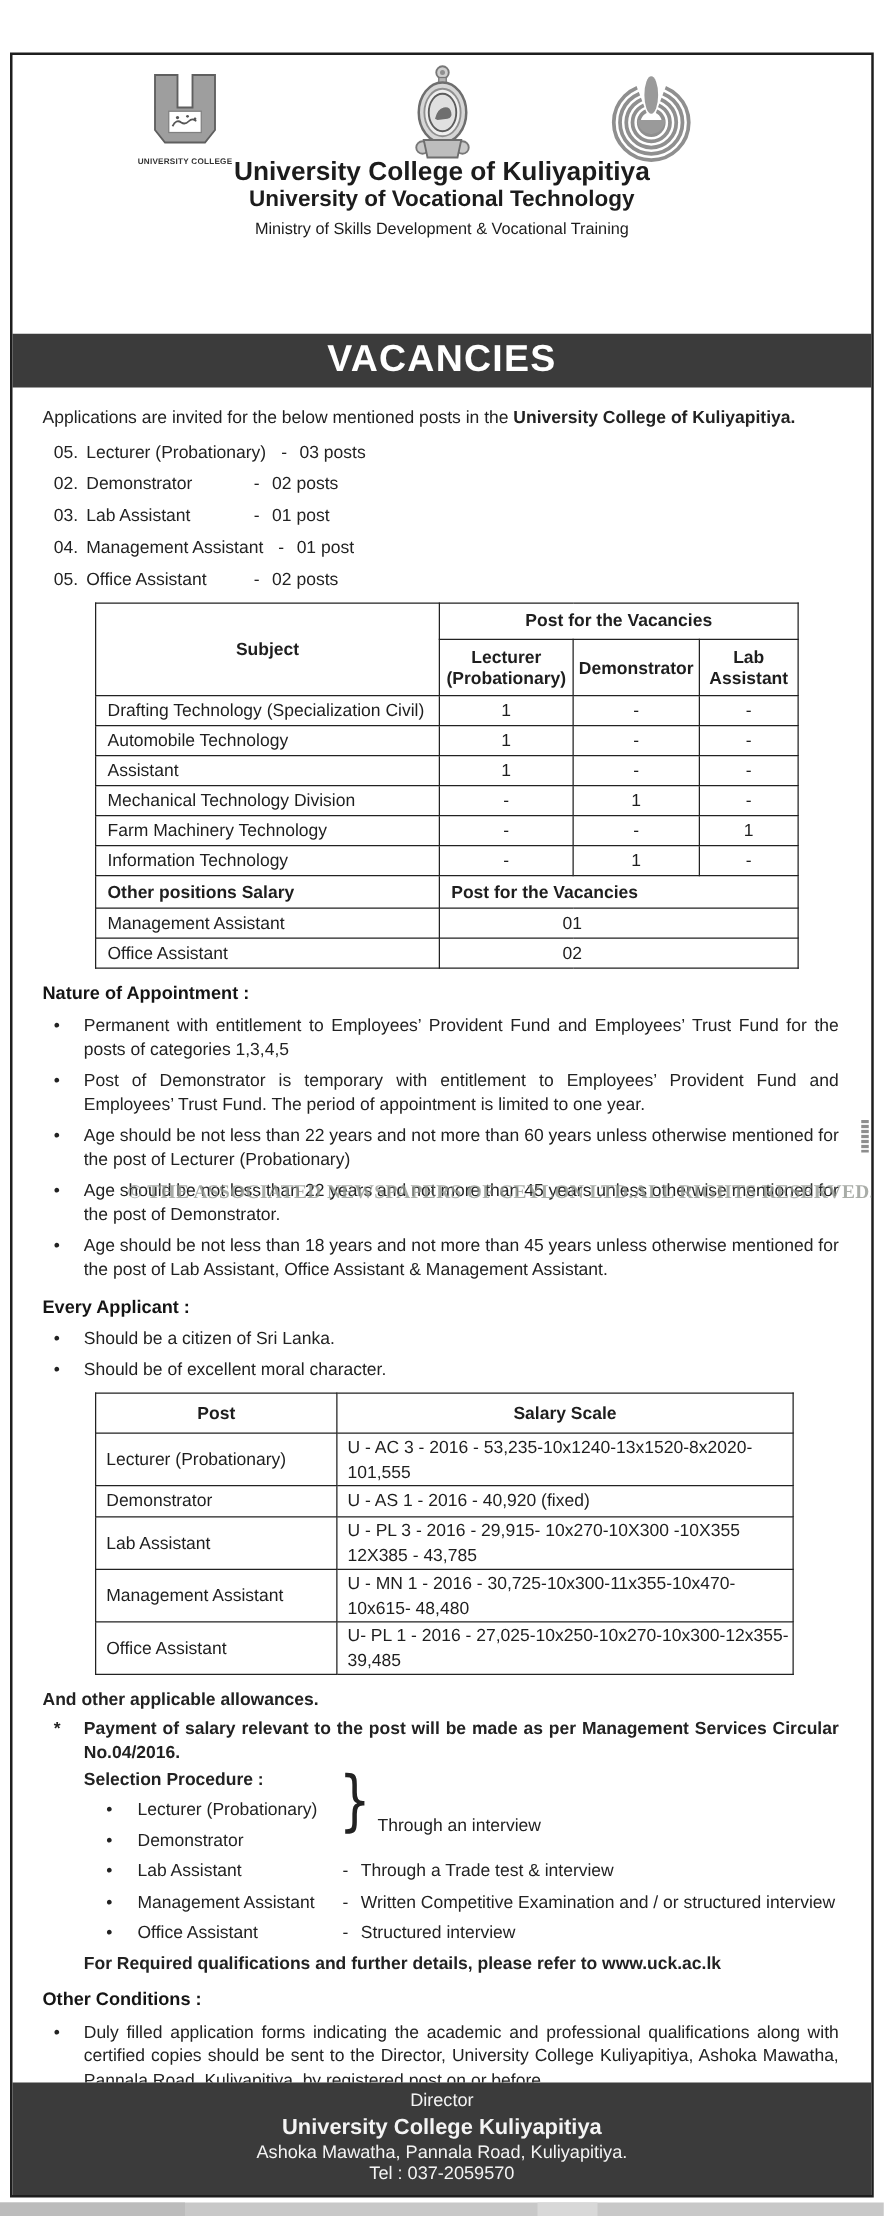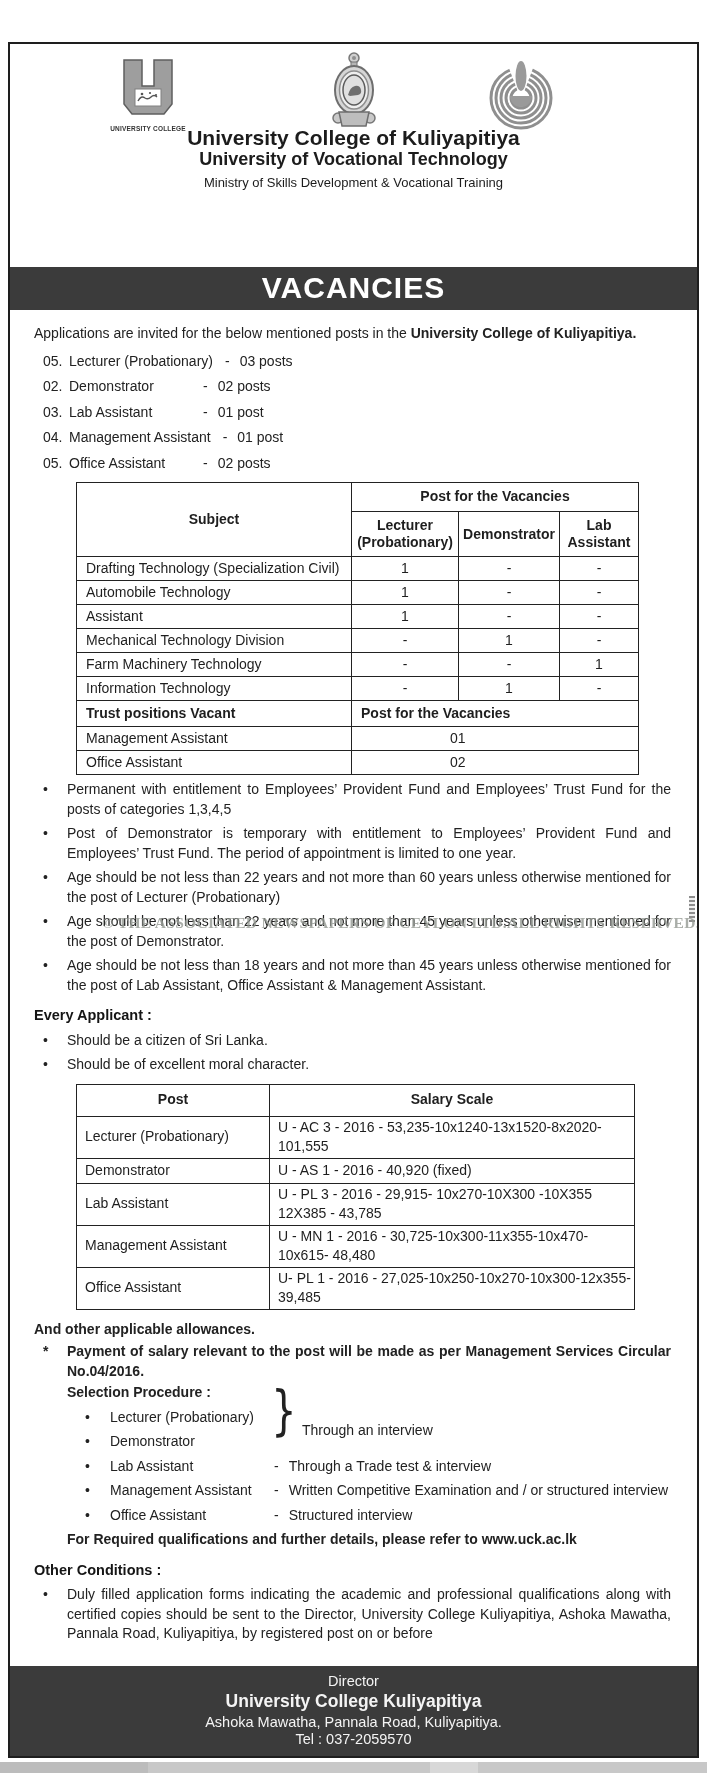--- a/index.html
+++ b/index.html
@@ -225,34 +225,35 @@
         <td class="num">-</td>
         <td class="num">1</td>
       </tr>
       <tr>
         <td class="sub">Information Technology</td>
         <td class="num">-</td>
         <td class="num">1</td>
         <td class="num">-</td>
       </tr>
       <tr>
-        <td class="oth-h">Trust positions Vacant</td>
+        <td class="oth-h">Other positions Salary</td>
         <td class="oth-h" colspan="3">Post for the Vacancies</td>
       </tr>
       <tr>
         <td class="sub">Management Assistant</td>
         <td class="cnt" colspan="3">01</td>
       </tr>
       <tr>
         <td class="sub">Office Assistant</td>
         <td class="cnt" colspan="3">02</td>
       </tr>
     </tbody>
       </table>
 
+    <div class="sec-h">Nature of Appointment :</div>
     <div class="bullet">Permanent with entitlement to Employees’ Provident Fund and Employees’ Trust Fund for the posts of categories 1,3,4,5</div>
     <div class="bullet">Post of Demonstrator is temporary with entitlement to Employees’ Provident Fund and Employees’ Trust Fund. The period of appointment is limited to one year.</div>
 
     <div class="age-sec">
       <div class="watermark">© THE ASSOCIATED NEWSPAPERS OF CEYLON LTD.ALL RIGHTS RESERVED.</div>
       <div class="bullet">Age should be not less than 22 years and not more than 60 years unless otherwise mentioned for the post of Lecturer (Probationary)</div>
       <div class="bullet">Age should be not less than 22 years and not more than 45 years unless otherwise mentioned for the post of Demonstrator.</div>
       <div class="bullet">Age should be not less than 18 years and not more than 45 years unless otherwise mentioned for the post of Lab Assistant, Office Assistant &amp; Management Assistant.</div>
     </div>
 

